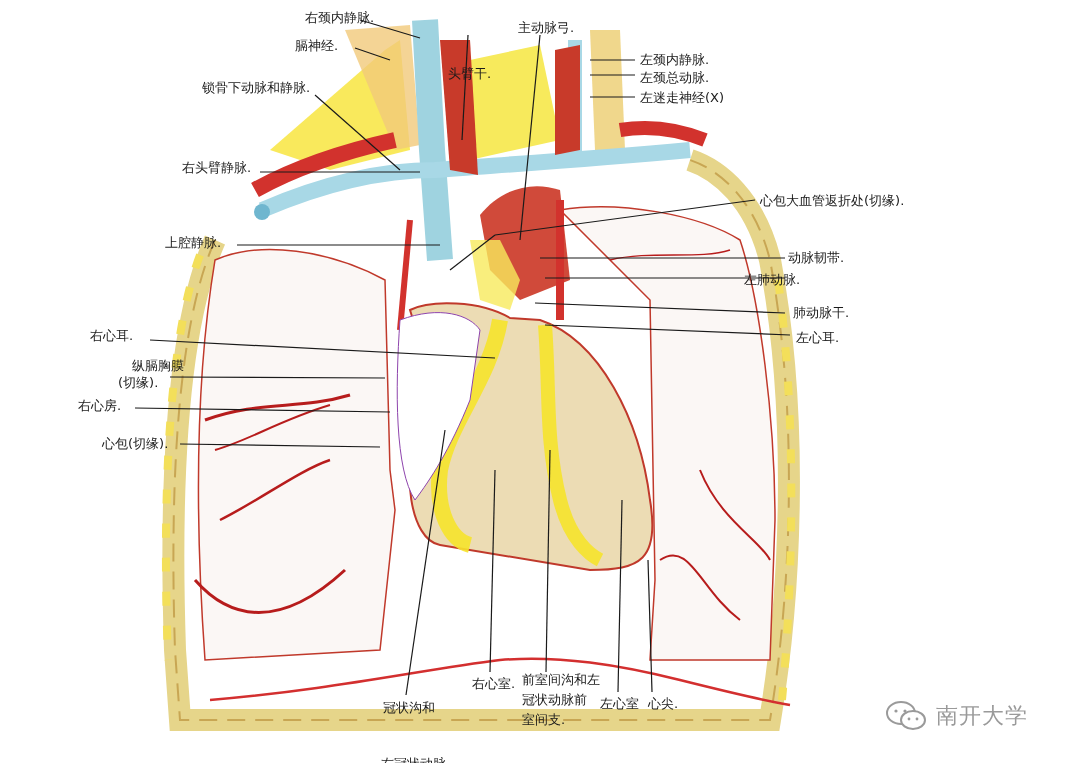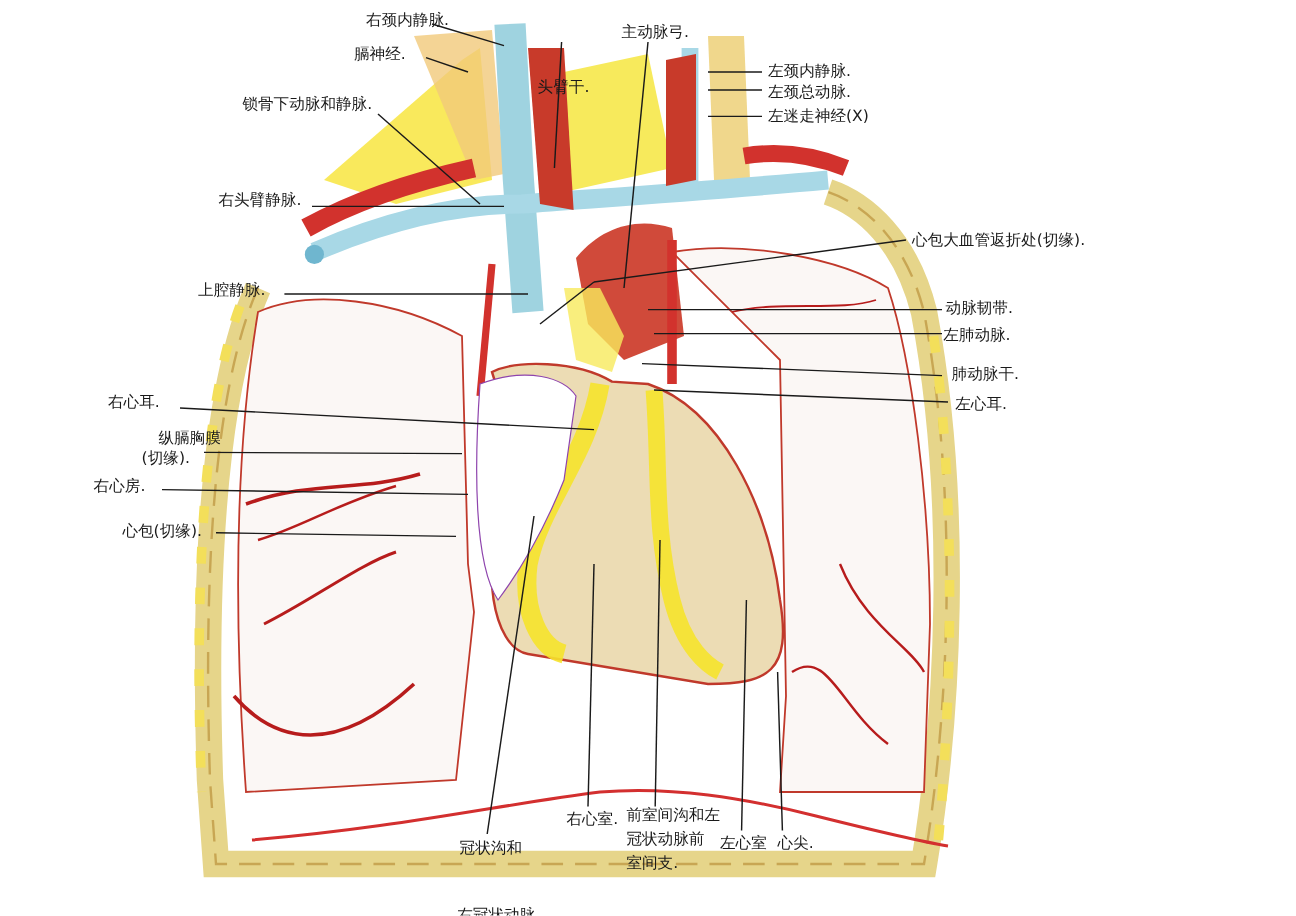--- a/index.html
+++ b/index.html
@@ -107,31 +107,42 @@
 <div class="lbl" style="left:202px;top:80px;">锁骨下动脉和静脉.</div>
 <div class="lbl" style="left:448px;top:18px;margin-top:48px;">头臂干.</div>
 <div class="lbl" style="left:518px;top:20px;">主动脉弓.</div>
 <div class="lbl" style="left:640px;top:52px;">左颈内静脉.</div>
 <div class="lbl" style="left:640px;top:70px;">左颈总动脉.</div>
 <div class="lbl" style="left:640px;top:90px;">左迷走神经(X)</div>
 <div class="lbl" style="left:182px;top:160px;text-align:right;">右头臂静脉.</div>
 <div class="lbl" style="left:760px;top:193px;">心包大血管返折处(切缘).</div>
 <div class="lbl" style="left:165px;top:235px;">上腔静脉.</div>
 <div class="lbl" style="left:788px;top:250px;">动脉韧带.</div>
-<div class="lbl" style="left:786px;top:272px;text-align:right;">左肺动脉.</div>
+<div class="lbl" style="left:744px;top:272px;text-align:right;">左肺动脉.</div>
 <div class="lbl" style="left:793px;top:305px;">肺动脉干.</div>
 <div class="lbl" style="left:796px;top:330px;">左心耳.</div>
 <div class="lbl" style="left:90px;top:328px;">右心耳.</div>
 <div class="lbl" style="left:132px;top:358px;">纵膈胸膜</div>
 <div class="lbl" style="left:118px;top:375px;text-align:center;">(切缘).</div>
 <div class="lbl" style="left:78px;top:398px;">右心房.</div>
 <div class="lbl" style="left:102px;top:436px;">心包(切缘).</div>
 <div class="lbl" style="left:383px;top:700px;">冠状沟和</div>
 <div class="lbl" style="left:381px;top:756px;">右冠状动脉.</div>
 <div class="lbl" style="left:472px;top:676px;">右心室.</div>
 <div class="lbl" style="left:522px;top:672px;">前室间沟和左</div>
 <div class="lbl" style="left:522px;top:692px;">冠状动脉前</div>
 <div class="lbl" style="left:522px;top:712px;">室间支.</div>
 <div class="lbl" style="left:600px;top:696px;">左心室</div>
 <div class="lbl" style="left:648px;top:696px;">心尖.</div>
 
 
+<div class="watermark">
+  <svg width="46" height="32" viewBox="0 0 46 32">
+    <ellipse cx="17" cy="13" rx="14" ry="11" fill="none" stroke="#9a9a9a" stroke-width="2"></ellipse>
+    <ellipse cx="29" cy="20" rx="12" ry="9" fill="#ffffff" stroke="#9a9a9a" stroke-width="2"></ellipse>
+    <circle cx="12" cy="11" r="1.6" fill="#9a9a9a"></circle>
+    <circle cx="21" cy="11" r="1.6" fill="#9a9a9a"></circle>
+    <circle cx="25" cy="19" r="1.4" fill="#9a9a9a"></circle>
+    <circle cx="33" cy="19" r="1.4" fill="#9a9a9a"></circle>
+  </svg>
+  <span class="wm-text">南开大学</span>
+</div>
 </div>
 
 </body></html>

